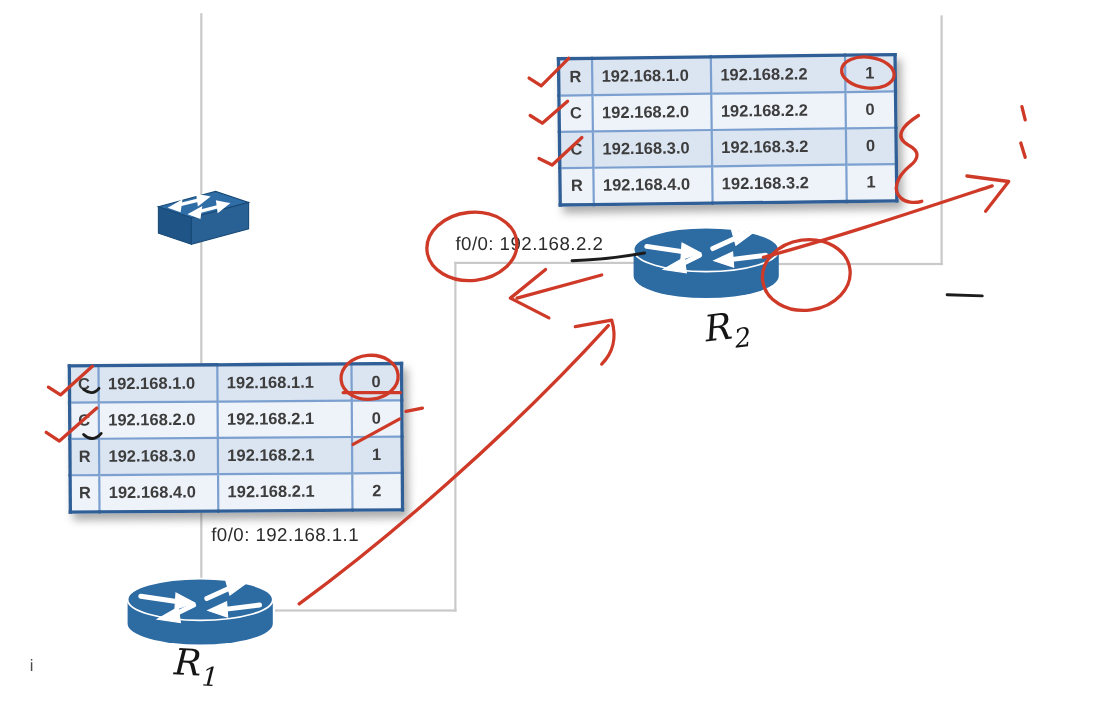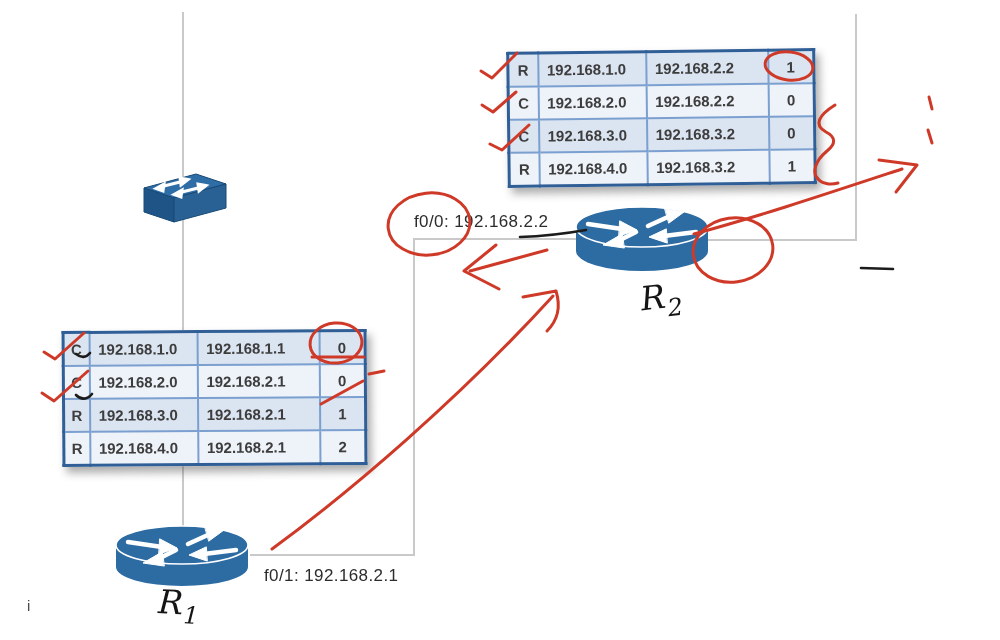--- a/index.html
+++ b/index.html
@@ -158,21 +158,21 @@
       <line x1="124" y1="28" x2="92" y2="32"></line>
         <polygon points="94,25 77,33 95,39" stroke-width="1"></polygon>
       <line x1="76" y1="22" x2="98" y2="12"></line>
         <polygon points="93,5 112,8 97,19" stroke-width="1"></polygon>
       <line x1="64" y1="28" x2="46" y2="37"></line>
         <polygon points="50,30 31,41 52,44" stroke-width="1"></polygon>
     </g>
   </svg>
 
   <div class="iface z20" style="left:414px; top:212px;">f0/0: 192.168.2.2</div>
-  <div class="iface z20" style="left:264px; top:566px;">f0/1: 192.168.2.1</div>
+  <div class="iface z20" style="left:192px; top:477px;">f0/0: 192.168.1.1</div>
 
   <div class="handname z20" style="left:641px; top:280px; transform:rotate(-7deg);">
     <span>R</span><span class="sub">2</span>
   </div>
   <div class="handname z20" style="left:158px; top:586px; transform:rotate(3deg);">
     <span>R</span><span class="sub">1</span>
   </div>
 
   <div class="stray" style="left:27px; top:597px;">i</div>
 

